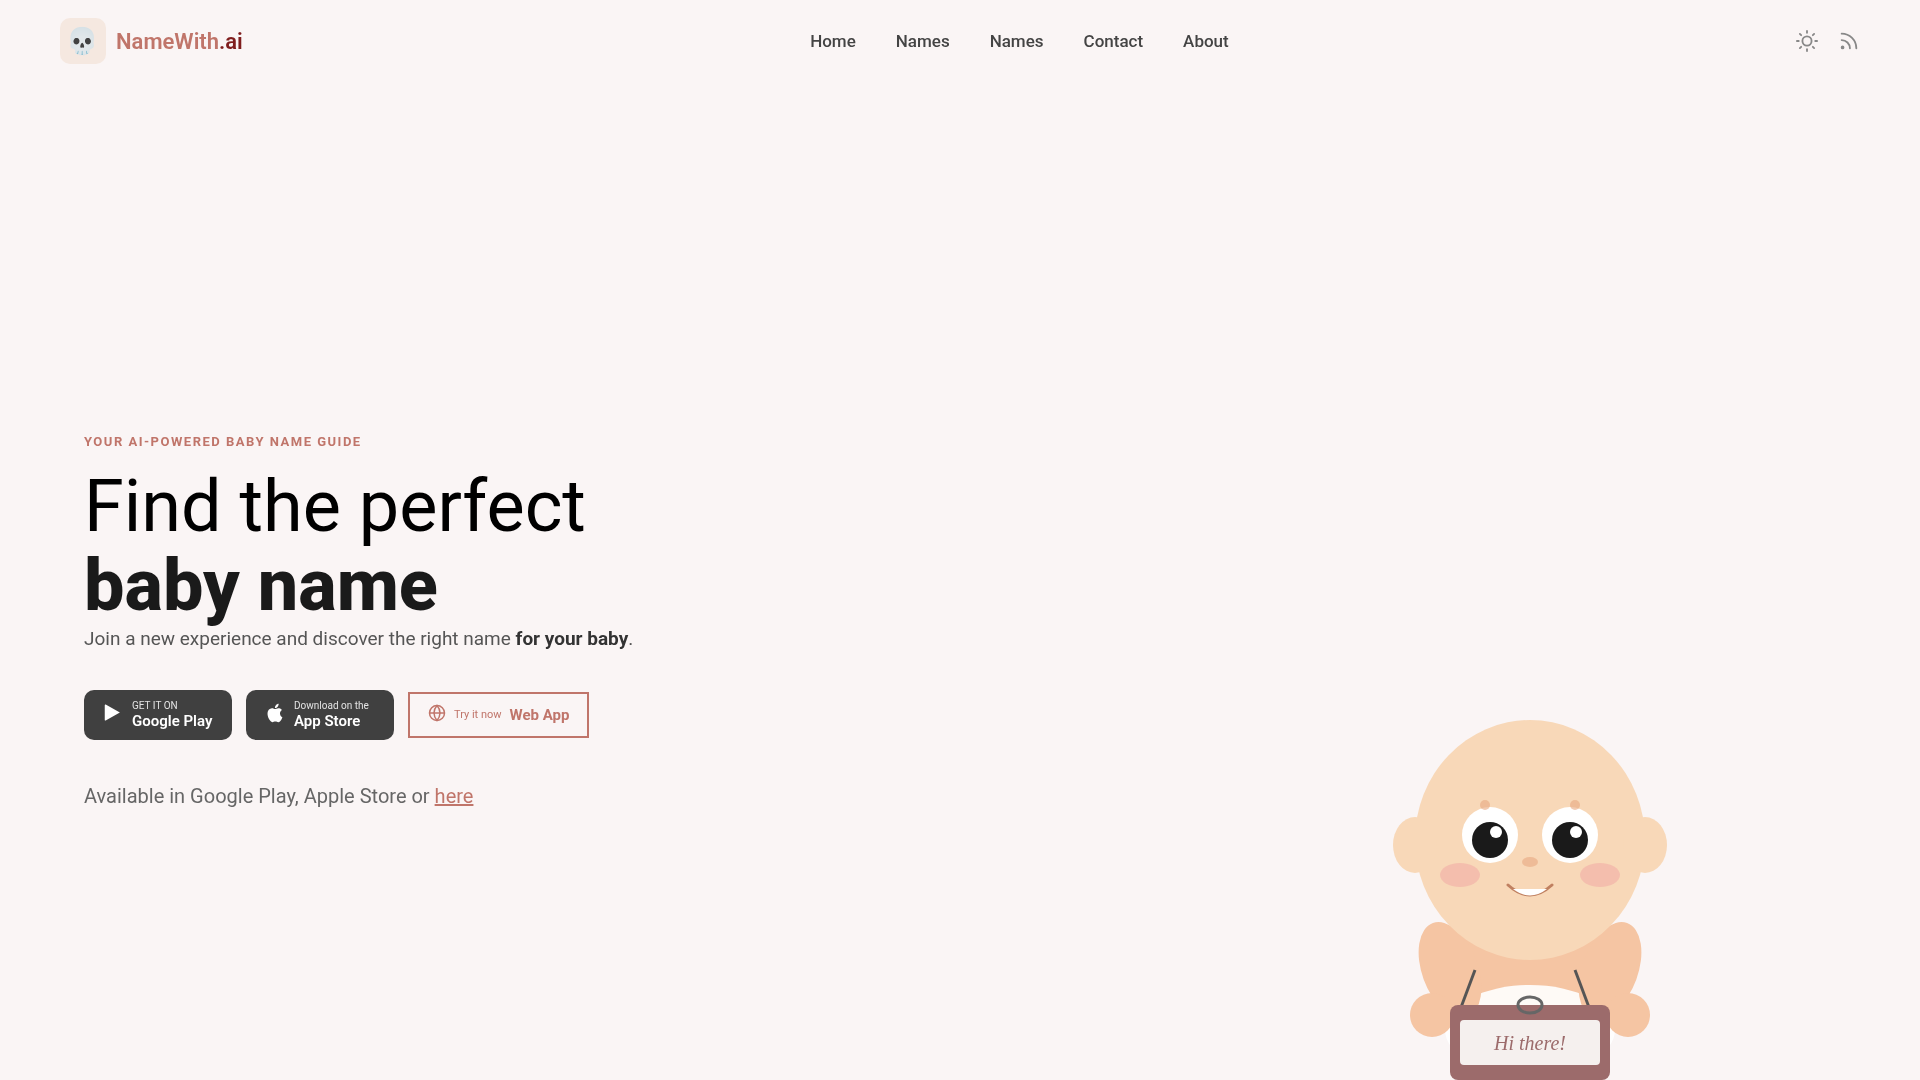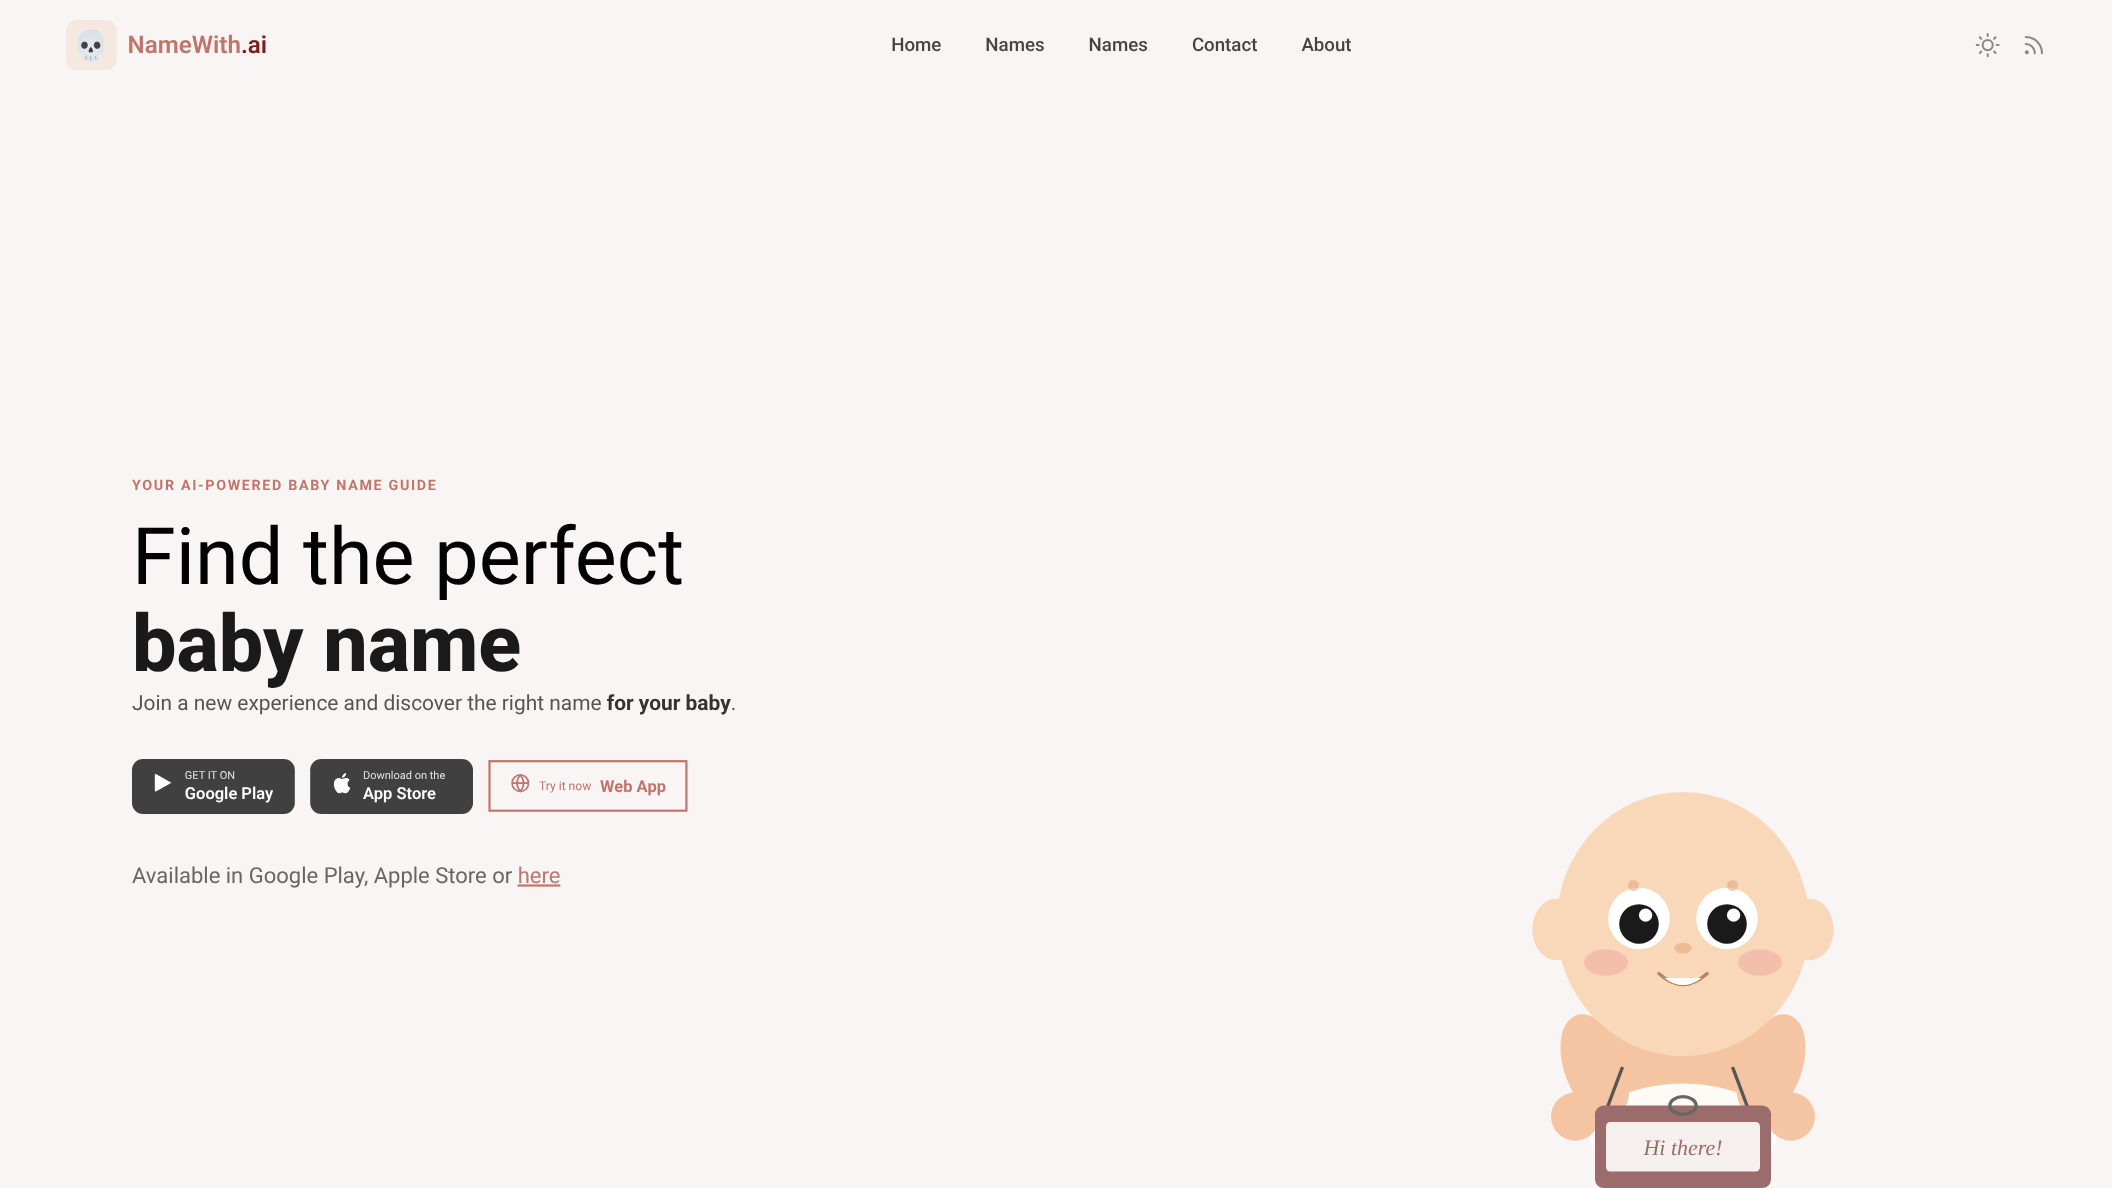--- a/index.html
+++ b/index.html
@@ -68,21 +68,21 @@
       color: #555;
       font-size: 20px;
       display: flex;
       align-items: center;
     }
 
     
     .hero {
       display: flex;
       align-items: center;
-      padding: 80px 140px 0 120px;
+      padding: 80px 140px 0 84px;
       position: relative;
       height: calc(1080px - 82px);
     }
     .hero-content {
       max-width: 620px;
       z-index: 2;
     }
     .hero-badge {
       font-size: 13px;
       font-weight: 700;

